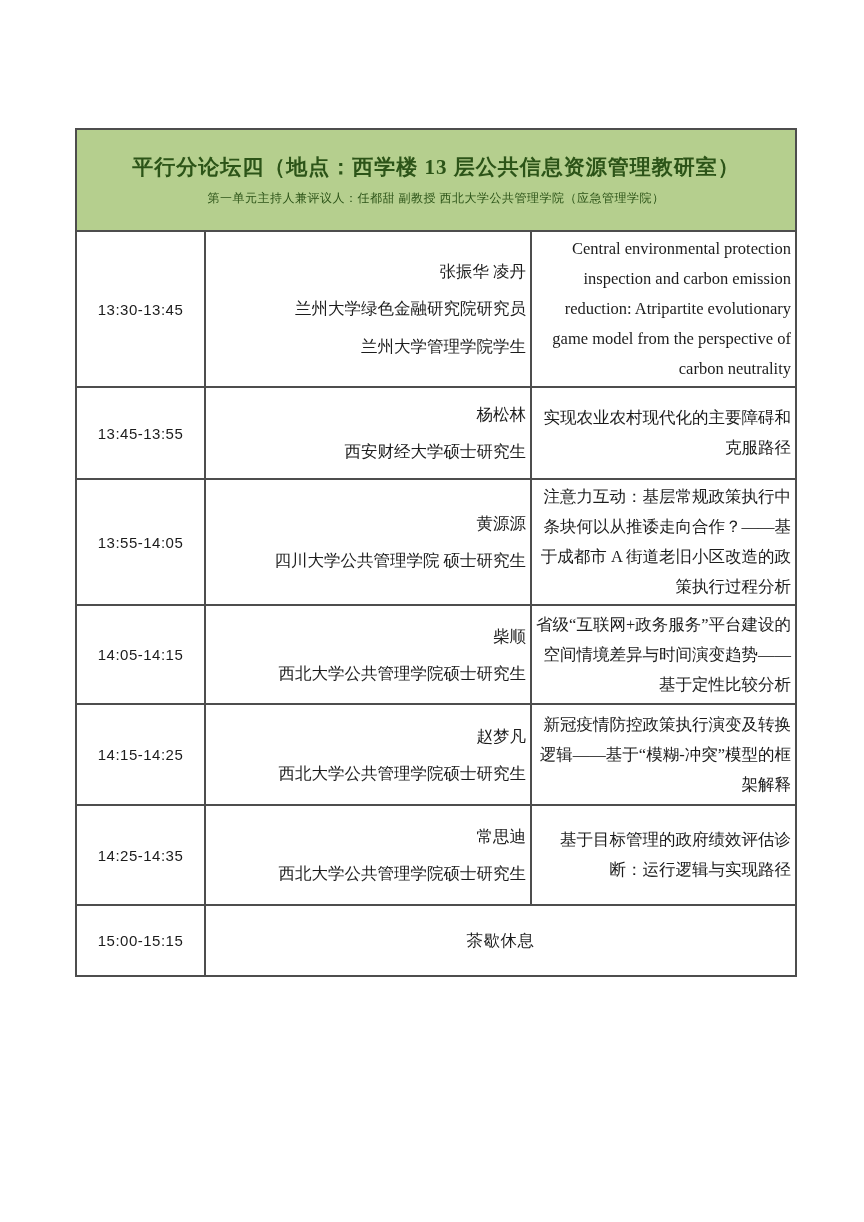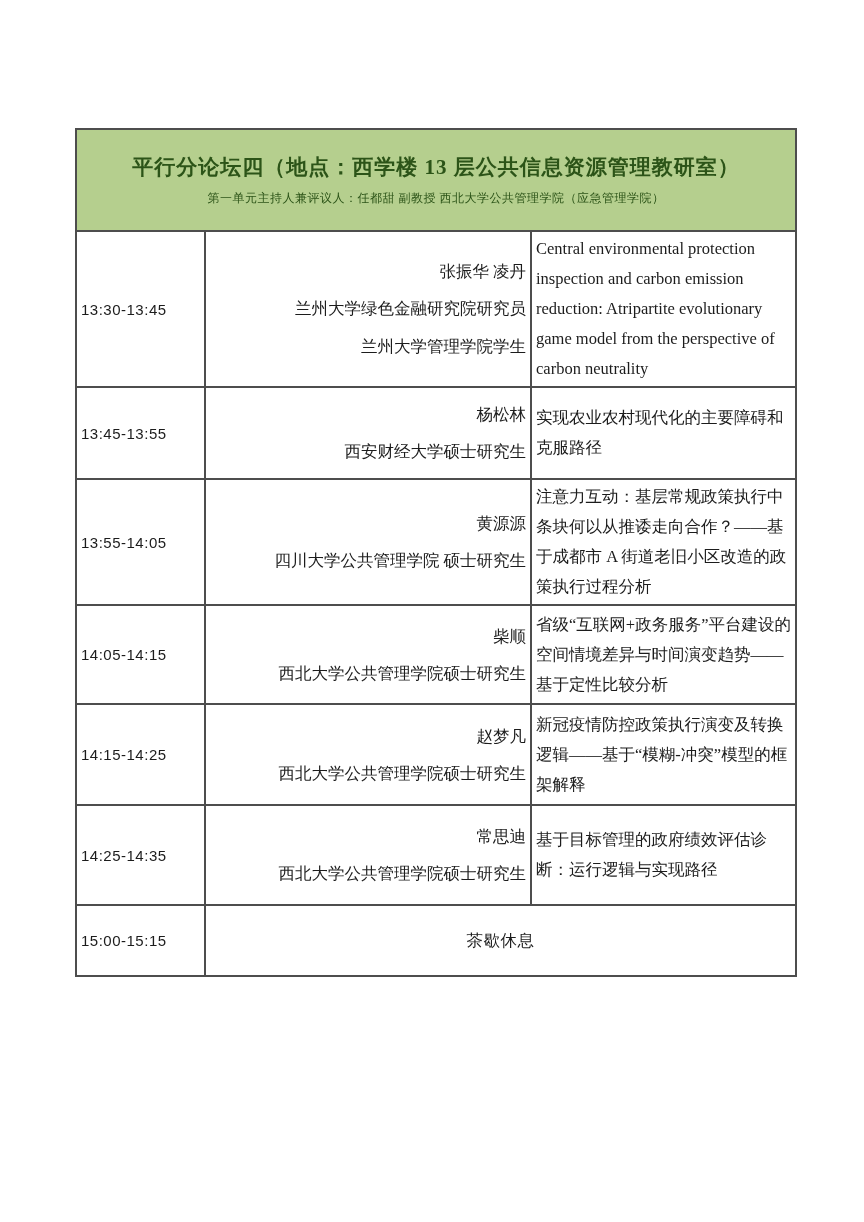--- a/index.html
+++ b/index.html
@@ -54,32 +54,33 @@
     font-weight: bold;
     text-align: center;
     letter-spacing: 3px;
     background: #ffffff;
   }
   
   .time-cell {
     font-family: "Liberation Sans", "DejaVu Sans", sans-serif;
     font-size: 15px;
     color: #2e2e2e;
+    text-align: center;
     letter-spacing: 0.5px;
   }
   .speaker-cell {
     text-align: center;
     font-size: 16.5px;
   }
   .speaker-line {
     line-height: 2.25;
     text-align: right;
   }
   .topic-cell {
-    text-align: left;
+    text-align: right;
     font-size: 16.5px;
     line-height: 1.82;
     padding: 6px 7px;
   }
   .topic-en {
     font-size: 16.5px;
   }
   .merged-cell {
     text-align: center;
     font-size: 16.5px;

